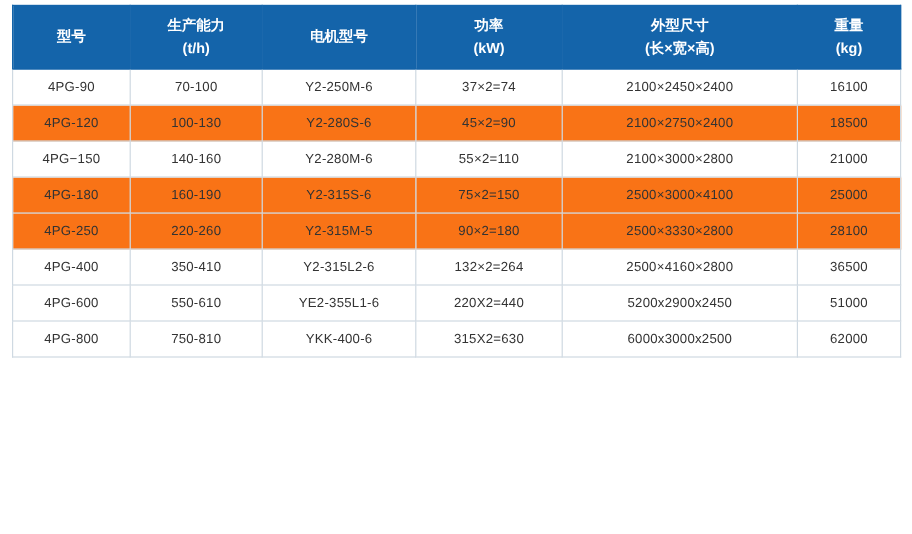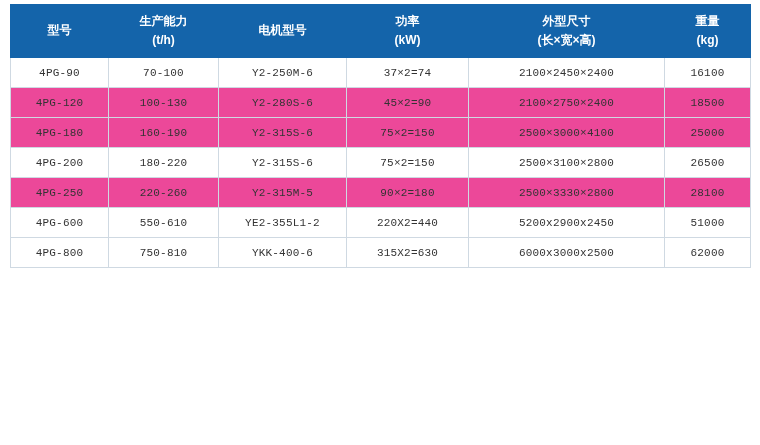--- a/index.html
+++ b/index.html
@@ -45,22 +45,22 @@
   tbody td {
     font-size: 11px;
     color: #333333;
     text-align: center;
     border: 1px solid #cfd9e2;
     padding: 7px 2px;
     height: 15px;
     vertical-align: middle;
     letter-spacing: 0.2px;
   }
-  tbody tr.odd td { background: #ffffff; font-family: Liberation Mono, monospace; }
-  tbody tr.even td { background: #ec4899; font-family: Liberation Mono, monospace; }
+  tbody tr.odd td { background: #ffffff; }
+  tbody tr.even td { background: #f97316; }
 </style>
 </head>
 <body>
 
 <div class="spec-table-wrap">
   <table class="spec-table">
     <colgroup>
       <col class="c0">
         <col class="c1">
         <col class="c2">
@@ -104,48 +104,56 @@
         <td>16100</td>
       </tr>
       <tr class="even">
         <td>4PG-120</td>
         <td>100-130</td>
         <td>Y2-280S-6</td>
         <td>45×2=90</td>
         <td>2100×2750×2400</td>
         <td>18500</td>
       </tr>
+      <tr class="odd">
+        <td>4PG−150</td>
+        <td>140-160</td>
+        <td>Y2-280M-6</td>
+        <td>55×2=110</td>
+        <td>2100×3000×2800</td>
+        <td>21000</td>
+      </tr>
       <tr class="even">
         <td>4PG-180</td>
         <td>160-190</td>
         <td>Y2-315S-6</td>
         <td>75×2=150</td>
         <td>2500×3000×4100</td>
         <td>25000</td>
-      </tr>
-      <tr class="odd">
-        <td>4PG-200</td>
-        <td>180-220</td>
-        <td>Y2-315S-6</td>
-        <td>75×2=150</td>
-        <td>2500×3100×2800</td>
-        <td>26500</td>
       </tr>
       <tr class="even">
         <td>4PG-250</td>
         <td>220-260</td>
         <td>Y2-315M-5</td>
         <td>90×2=180</td>
         <td>2500×3330×2800</td>
         <td>28100</td>
       </tr>
       <tr class="odd">
+        <td>4PG-400</td>
+        <td>350-410</td>
+        <td>Y2-315L2-6</td>
+        <td>132×2=264</td>
+        <td>2500×4160×2800</td>
+        <td>36500</td>
+      </tr>
+      <tr class="odd">
         <td>4PG-600</td>
         <td>550-610</td>
-        <td>YE2-355L1-2</td>
+        <td>YE2-355L1-6</td>
         <td>220X2=440</td>
         <td>5200x2900x2450</td>
         <td>51000</td>
       </tr>
       <tr class="odd">
         <td>4PG-800</td>
         <td>750-810</td>
         <td>YKK-400-6</td>
         <td>315X2=630</td>
         <td>6000x3000x2500</td>

